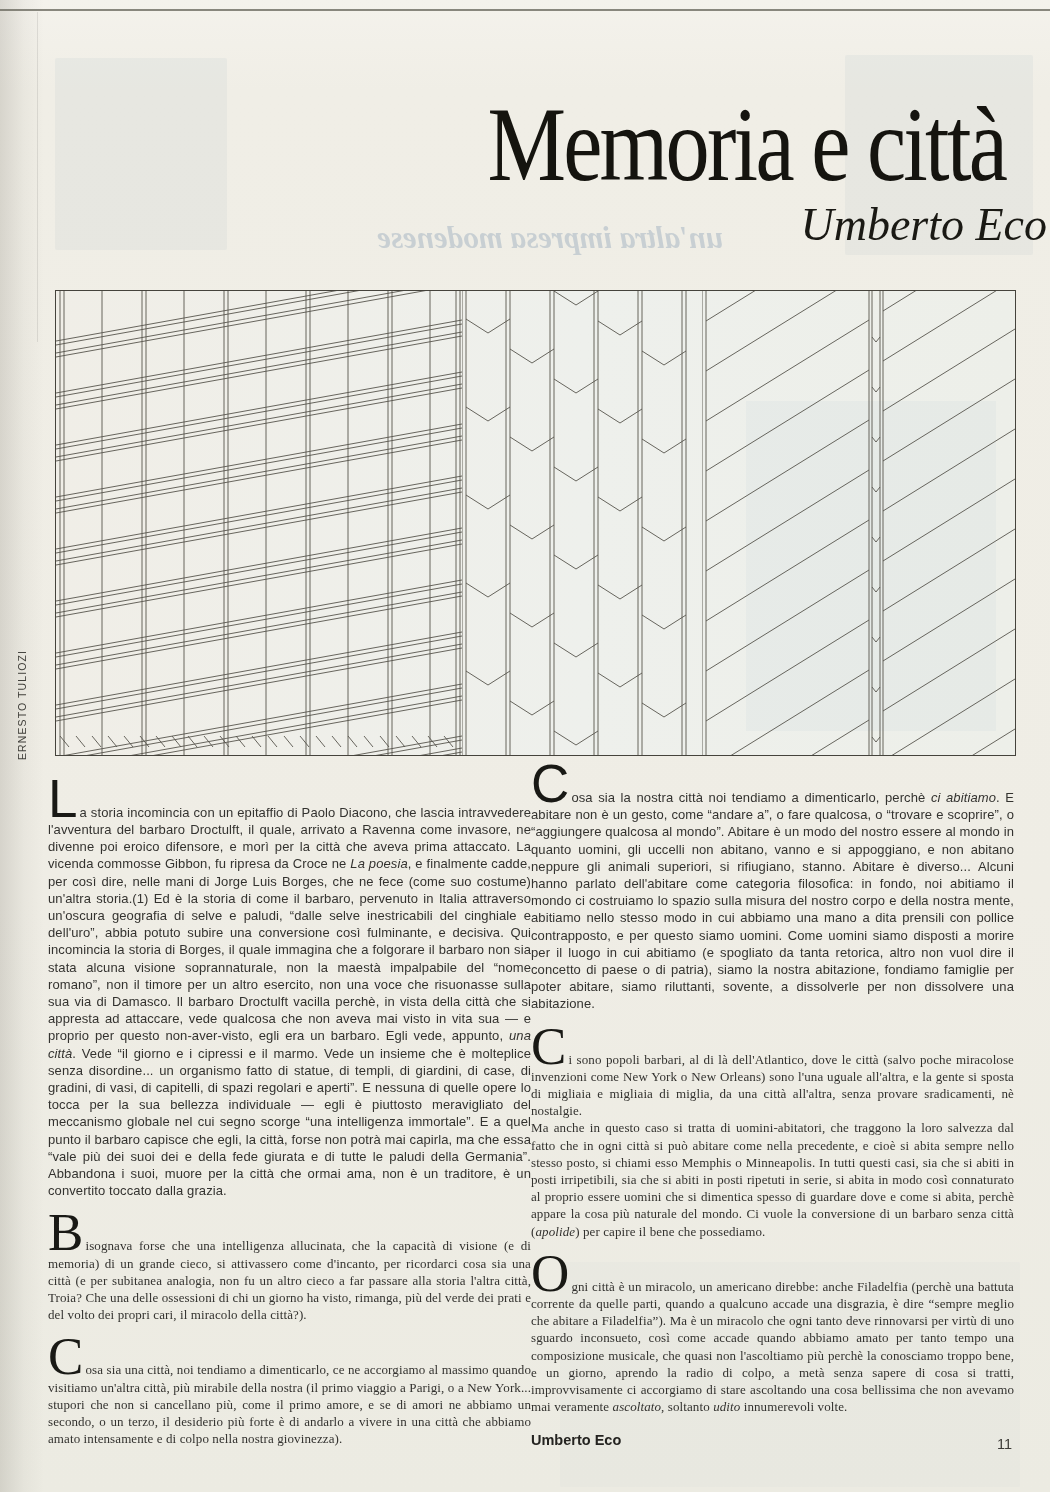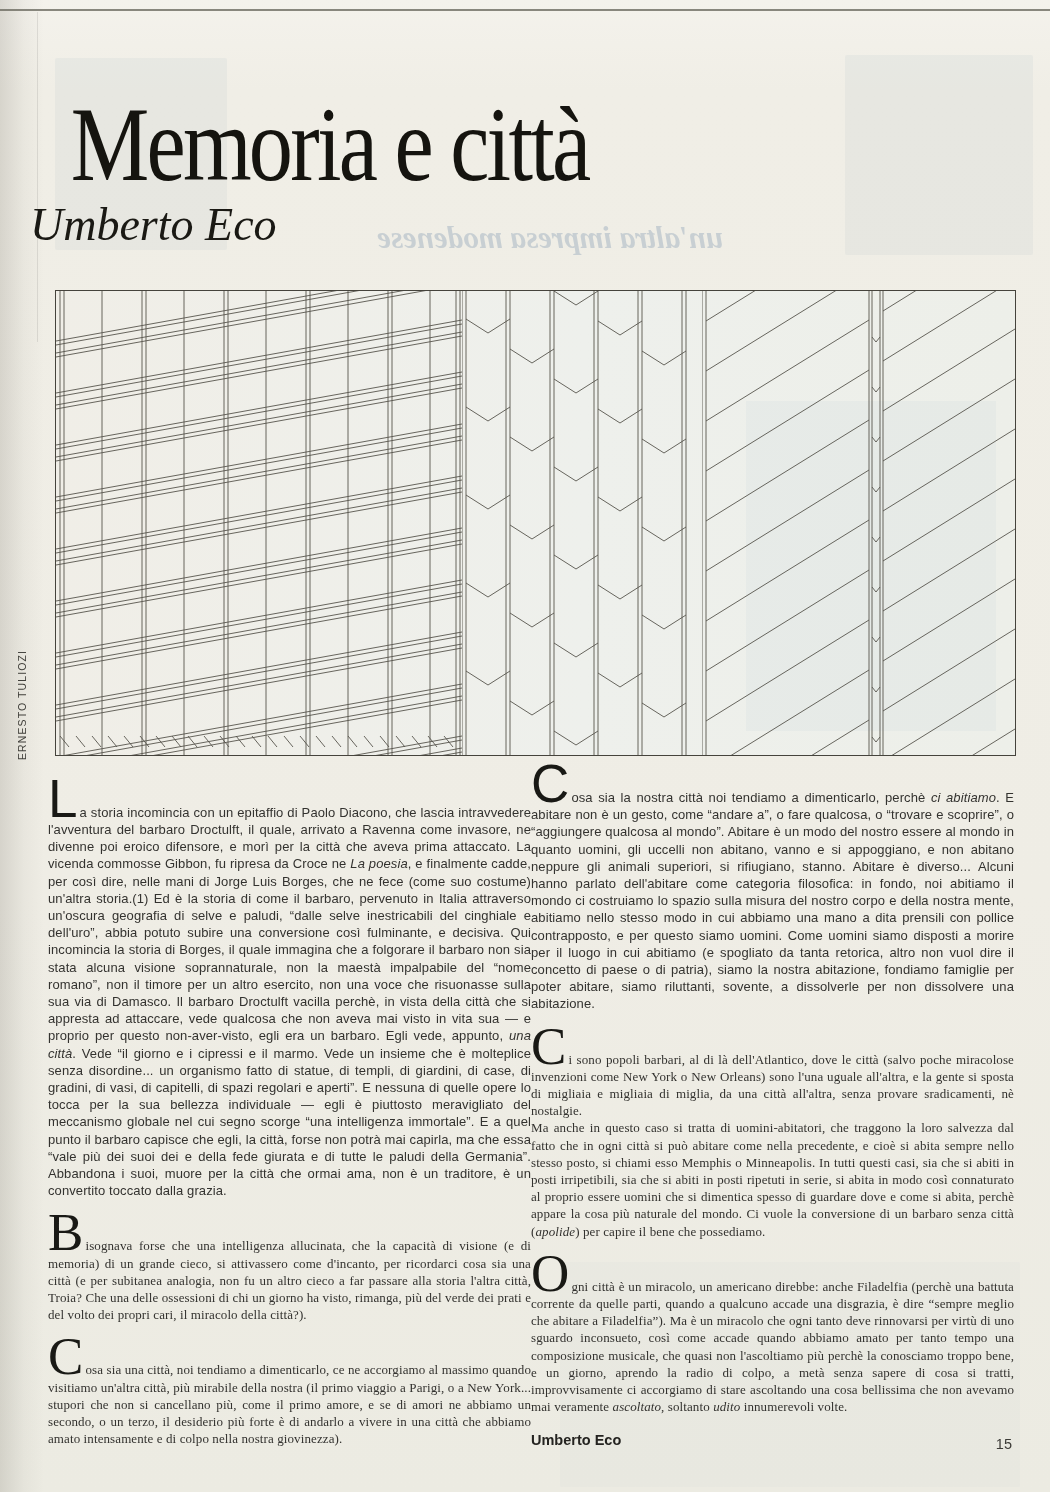--- a/index.html
+++ b/index.html
@@ -14,21 +14,21 @@
     pointer-events:none;
   }
   .scan-top-edge{position:absolute;left:0;top:9px;width:100%;height:2px;background:#6d6b62;opacity:.8;}
   .scan-crease{position:absolute;left:37px;top:12px;width:1px;height:330px;background:rgba(0,0,0,.09);}
   .ghost-rect{position:absolute;background:rgba(168,186,196,.13);border-radius:2px;}
   .ghost-line{
     position:absolute;left:295px;top:220px;width:510px;text-align:center;
     font-family:"Liberation Serif",serif;font-style:italic;font-weight:bold;font-size:31px;
     color:rgba(168,183,194,.55);transform:scaleX(-1);filter:blur(.6px);white-space:nowrap;
   }
-  header{position:absolute;left:0;right:3px;top:92px;text-align:left;margin-left:30px;}
+  header{position:absolute;left:0;right:3px;top:92px;text-align:right;}
   h1{
     margin:0;font-family:"Liberation Serif",serif;font-weight:500;font-size:96px;line-height:1;
     letter-spacing:-3px;color:#15140f;transform:scale(.92,1.1);transform-origin:center top;
   }
   .byline{
     margin-top:14px;font-family:"Liberation Serif",serif;font-style:italic;font-weight:500;
     font-size:46px;line-height:1;color:#1a1914;
   }
   .credit{
     position:absolute;left:16px;top:640px;height:120px;
@@ -335,15 +335,15 @@
       <div>
           <p class="para"><span class="cap">C</span><span>osa sia la nostra città noi tendiamo a dimenticarlo, perchè </span><span class="it">ci abitiamo</span><span>. E abitare non è un gesto, come “andare a”, o fare qualcosa, o “trovare e scoprire”, o “aggiungere qualcosa al mondo”. Abitare è un modo del nostro essere al mondo in quanto uomini, gli uccelli non abitano, vanno e si appoggiano, e non abitano neppure gli animali superiori, si rifiugiano, stanno. Abitare è diverso... Alcuni hanno parlato dell'abitare come categoria filosofica: in fondo, noi abitiamo il mondo ci costruiamo lo spazio sulla misura del nostro corpo e della nostra mente, abitiamo nello stesso modo in cui abbiamo una mano a dita prensili con pollice contrapposto, e per questo siamo uomini. Come uomini siamo disposti a morire per il luogo in cui abitiamo (e spogliato da tanta retorica, altro non vuol dire il concetto di paese o di patria), siamo la nostra abitazione, fondiamo famiglie per poter abitare, siamo riluttanti, sovente, a dissolverle per non dissolvere una abitazione.</span></p>
           <p class="para"><span class="cap">C</span><span>i sono popoli barbari, al di là dell'Atlantico, dove le città (salvo poche miracolose invenzioni come New York o New Orleans) sono l'una uguale all'altra, e la gente si sposta di migliaia e migliaia di miglia, da una città all'altra, senza provare sradicamenti, nè nostalgie.</span><br><span>Ma anche in questo caso si tratta di uomini-abitatori, che traggono la loro salvezza dal fatto che in ogni città si può abitare come nella precedente, e cioè si abita sempre nello stesso posto, si chiami esso Memphis o Minneapolis. In tutti questi casi, sia che si abiti in posti irripetibili, sia che si abiti in posti ripetuti in serie, si abita in modo così connaturato al proprio essere uomini che si dimentica spesso di guardare dove e come si abita, perchè appare la cosa più naturale del mondo. Ci vuole la conversione di un barbaro senza città (</span><span class="it">apolide</span><span>) per capire il bene che possediamo.</span></p>
           <p class="para"><span class="cap">O</span><span>gni città è un miracolo, un americano direbbe: anche Filadelfia (perchè una battuta corrente da quelle parti, quando a qualcuno accade una disgrazia, è dire “sempre meglio che abitare a Filadelfia”). Ma è un miracolo che ogni tanto deve rinnovarsi per virtù di uno sguardo inconsueto, così come accade quando abbiamo amato per tanto tempo una composizione musicale, che quasi non l'ascoltiamo più perchè la conosciamo troppo bene, e un giorno, aprendo la radio di colpo, a metà senza sapere di cosa si tratti, improvvisamente ci accorgiamo di stare ascoltando una cosa bellissima che non avevamo mai veramente </span><span class="it">ascoltato</span><span>, soltanto </span><span class="it">udito</span><span> innumerevoli volte.</span></p>
         </div>
       <div class="signature">Umberto Eco</div>
 
     </section>
   </main>
 
-  <div class="pageno">15</div>
+  <div class="pageno">11</div>
 
 </div>
 
 </body></html>

